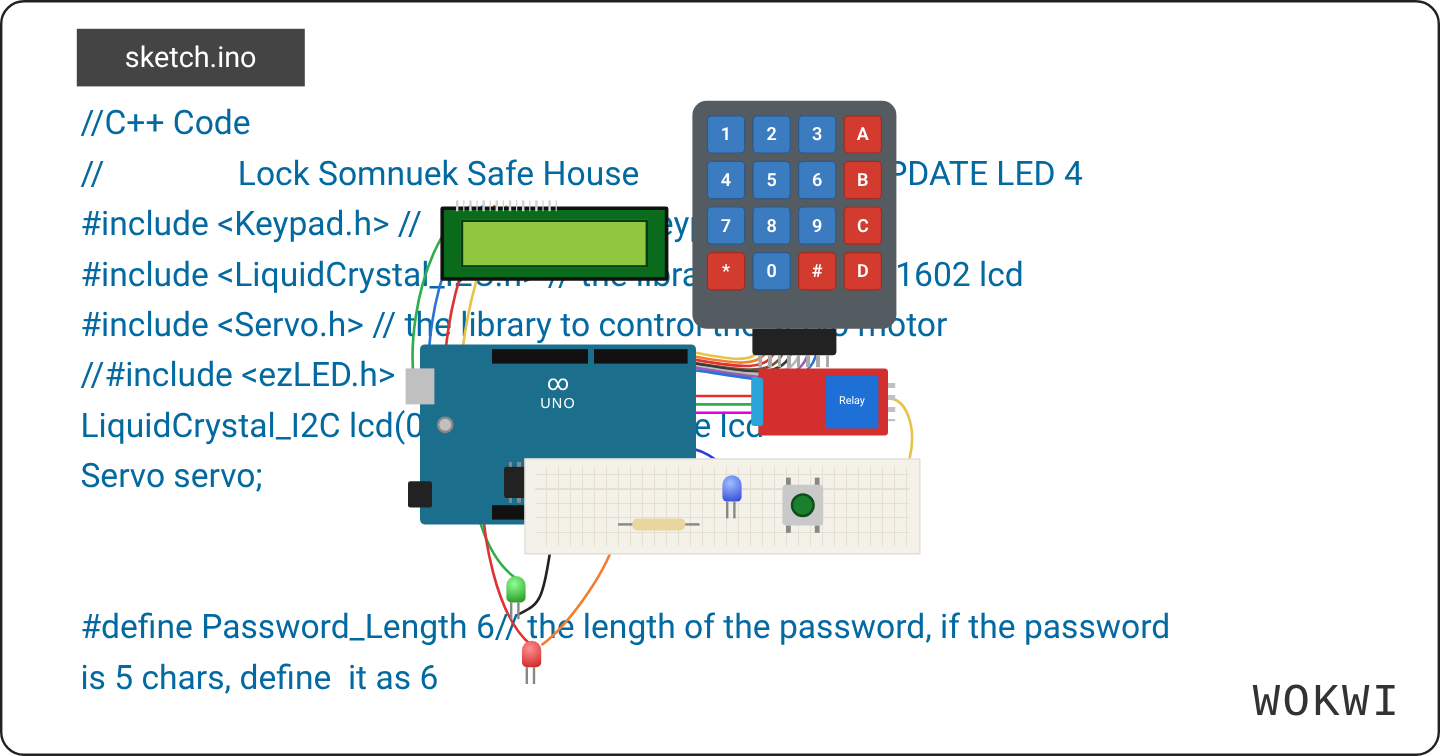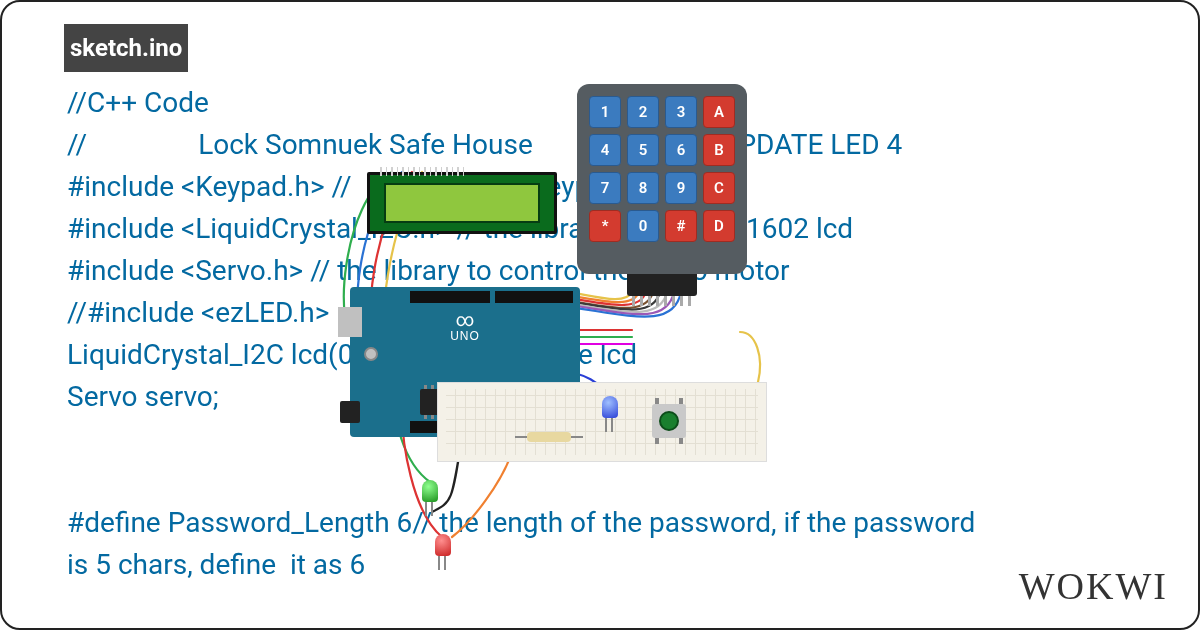--- a/index.html
+++ b/index.html
@@ -1,21 +1,21 @@
 <!DOCTYPE html>
 <html><head>
 <meta charset="utf-8">
 <style>
   * { box-sizing: border-box; margin: 0; padding: 0; }
   html, body { width: 1200px; height: 630px; overflow: hidden; font-family: -apple-system, BlinkMacSystemFont, "Segoe UI", Roboto, sans-serif; }
   .canvas { position: relative; width: 1200px; height: 630px; background: #fff; border: 2px solid #222; border-radius: 20px; }
-  .tab { position: absolute; top: 22px; left: 62px; background: #444; color: #fff; padding: 10px 6px; font-size: 24px; font-weight: 700; }
+  .tab { position: absolute; top: 22px; left: 62px; background: #444; color: #fff; padding: 10px 40px; font-size: 24px; font-weight: 400; }
   .code { position: absolute; top: 80px; left: 65px; right: 65px; line-height: 42px; font-size: 28px; color: #0369a1; font-family: -apple-system, BlinkMacSystemFont, "Segoe UI", Roboto, sans-serif; white-space: pre; overflow: hidden; }
   .code .line { display: block; height: 42px; overflow: hidden; }
-  .logo { position: absolute; right: 30px; bottom: 20px; font-family: Liberation Serif, serif; font-size: 38px; letter-spacing: 2px; color: #333; }
+  .logo { position: absolute; right: 30px; bottom: 20px; font-family: Liberation Mono, monospace; font-size: 38px; letter-spacing: 2px; color: #333; }
 
   
   .stage { position: absolute; top: 80px; left: 300px; width: 560px; height: 460px; pointer-events: none; }
 
   
   .lcd { position: absolute; top: 90px; left: 65px; width: 190px; height: 62px; background: #0a6b1d; border: 3px solid #111; border-radius: 2px; }
   .lcd-inner { position: absolute; inset: 8px 14px; background: #8fc73e; border: 2px solid #063d12; }
   .lcd-pins { position: absolute; top: -8px; left: 10px; right: 90px; height: 6px; display: flex; gap: 4px; }
   .lcd-pins i { width: 4px; height: 9px; background: #d0d0d0; display: block; }
 
@@ -174,20 +174,27 @@
       <div class="headers h-bot1"></div>
       <div class="headers h-bot2"></div>
       <div class="chip"></div>
       <div class="reset"></div>
       <div class="infinity">∞</div>
       <div class="label">
         <span>UNO</span>
       </div>
     </div>
 
+    <div class="relay">
+      <div class="term"></div>
+      <div class="cube">
+          <span>Relay</span>
+        </div>
+      <div class="pins"></div>
+    </div>
 
     <div class="bboard"></div>
 
     <div class="led green1"></div>
     <div class="led blue1"></div>
     <div class="led red1"></div>
 
     <div class="pushbtn"></div>
 
     <div class="resistor"></div>

